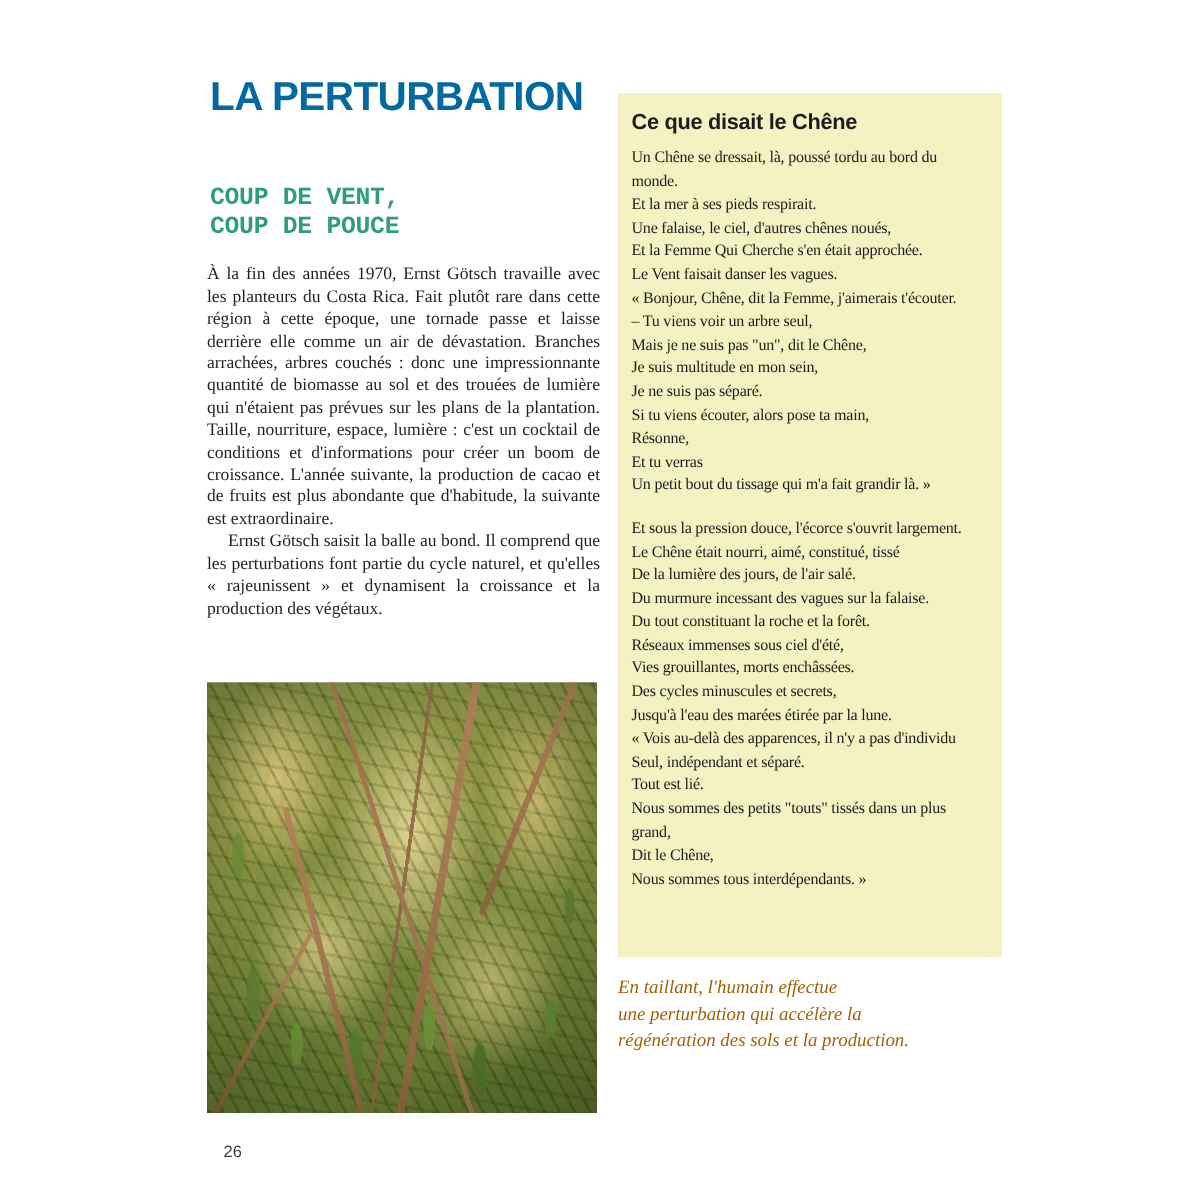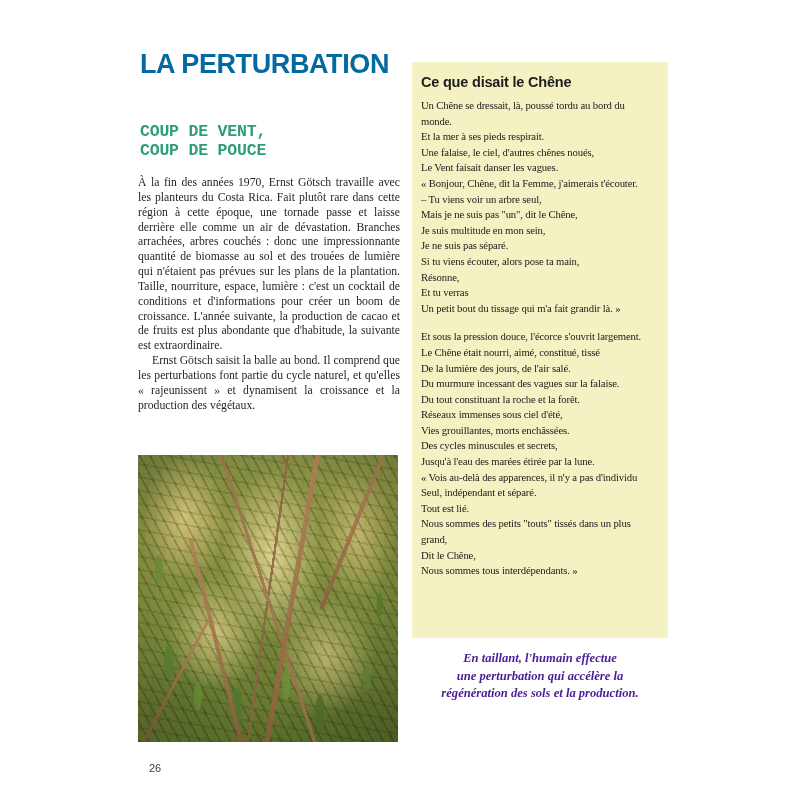--- a/index.html
+++ b/index.html
@@ -161,27 +161,26 @@
   }
   #poem-lines .ln { display: block; white-space: nowrap; }
   #poem-lines .ln.wrap { white-space: normal; }
   #poem-lines .ln.blank { height: 13px; }
 
   #caption {
     position: absolute;
     left: 412px;
     top: 650px;
     width: 256px;
-    text-align: center;
     font-family: "Liberation Serif", serif;
     font-style: italic;
-    font-weight: bold;
+    font-weight: normal;
     font-size: 12.6px;
     line-height: 17.5px;
-    color: #4c1d95;
+    color: #a16207;
   }
   #caption .cl { display: block; }
 </style>
 </head>
 <body>
 
 <div id="page">
 
   <div id="left-col">
     <h1 id="chapter-title">LA PERTURBATION</h1>
@@ -210,20 +209,21 @@
   </div>
 
   <div id="page-number">26</div>
 
   <div id="poem-box">
     <div id="poem-title">Ce que disait le Chêne</div>
     <div id="poem-lines">
       <span class="ln wrap">Un Chêne se dressait, là, poussé tordu au bord du monde.</span>
       <span class="ln">Et la mer à ses pieds respirait.</span>
       <span class="ln">Une falaise, le ciel, d'autres chênes noués,</span>
+      <span class="ln">Et la Femme Qui Cherche s'en était approchée.</span>
       <span class="ln">Le Vent faisait danser les vagues.</span>
       <span class="ln wrap">« Bonjour, Chêne, dit la Femme, j'aimerais t'écouter.</span>
       <span class="ln">– Tu viens voir un arbre seul,</span>
       <span class="ln">Mais je ne suis pas "un", dit le Chêne,</span>
       <span class="ln">Je suis multitude en mon sein,</span>
       <span class="ln">Je ne suis pas séparé.</span>
       <span class="ln">Si tu viens écouter, alors pose ta main,</span>
       <span class="ln">Résonne,</span>
       <span class="ln">Et tu verras</span>
       <span class="ln">Un petit bout du tissage qui m'a fait grandir là. »</span>

